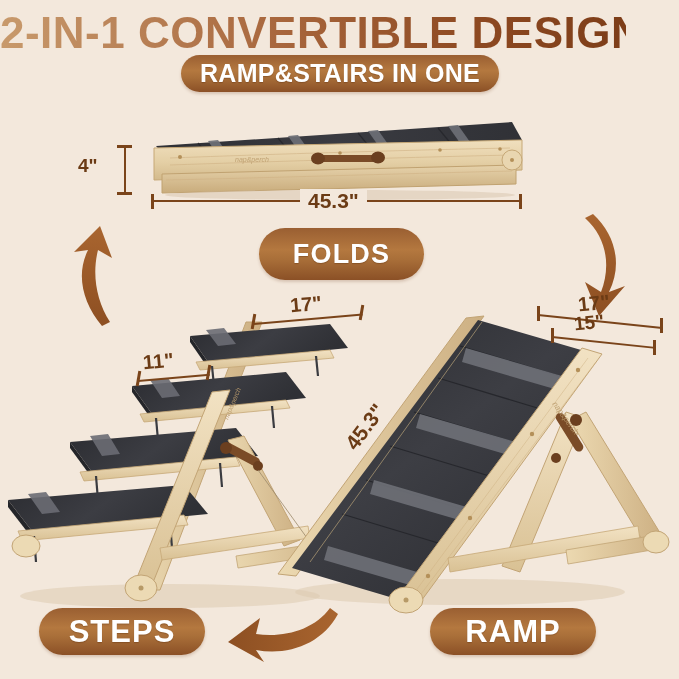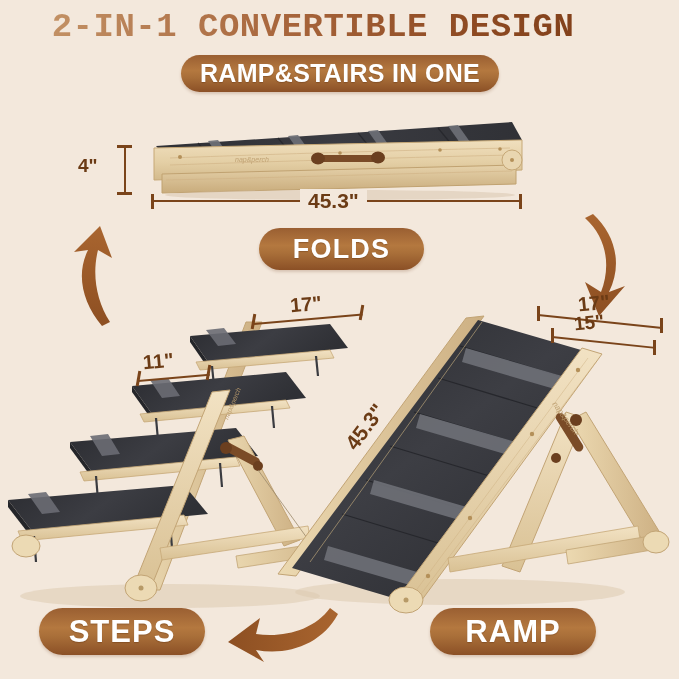--- a/index.html
+++ b/index.html
@@ -7,39 +7,39 @@
   body {
     width: 679px; height: 679px; position: relative; overflow: hidden;
     font-family: "Liberation Sans", sans-serif;
     background: #f3e8dc;
   }
   #stage { position: absolute; inset: 0; }
 
   
   .title {
     position: absolute; top: 8px; left: 0; width: 626px; text-align: center;
-    font-family: Liberation Mono, monospace;
-    font-size: 34px; font-weight: 700; letter-spacing: .5px;
+    font-family: Liberation Sans, sans-serif;
+    font-size: 44px; font-weight: 700; letter-spacing: .5px;
     background: linear-gradient(90deg,#c89a6c 0%,#bb855a 18%,#a8663c 45%,#8e4a22 75%,#7d3d18 100%);
     -webkit-background-clip: text; background-clip: text; color: transparent;
     white-space: nowrap;
   }
 
   
   .pill {
     position: absolute; display: flex; align-items: center; justify-content: center;
     color: #fff; font-weight: 700; white-space: nowrap;
     border-radius: 999px;
     background: linear-gradient(180deg,#9a5f32 0%,#b4783f 42%,#a96f39 60%,#8b5026 100%);
     box-shadow: 0 2px 3px rgba(120,70,35,.22);
     text-shadow: 0 1px 1px rgba(90,45,15,.35);
     text-align: right;
   }
   .pill-sub { top: 55px; left: 181px; width: 318px; height: 37px; font-size: 25px; letter-spacing: .3px; }
-  .pill-folds { top: 228px; left: 259px; width: 165px; height: 42px; font-size: 27px; letter-spacing: 1.2px; }
+  .pill-folds { top: 228px; left: 259px; width: 165px; height: 52px; font-size: 27px; letter-spacing: 1.2px; }
   .pill-steps { top: 608px; left: 39px; width: 166px; height: 47px; font-size: 31px; letter-spacing: 1px; }
   .pill-ramp  { top: 608px; left: 430px; width: 166px; height: 47px; font-size: 31px; letter-spacing: 1px; }
 
   
   .dim-label {
     position: absolute; color: #6b3b15; font-weight: 700;
     font-family: "Liberation Sans", sans-serif; white-space: nowrap;
   }
   .dim-line { position: absolute; background: #7a441a; }
   .dim-h { height: 2px; }

